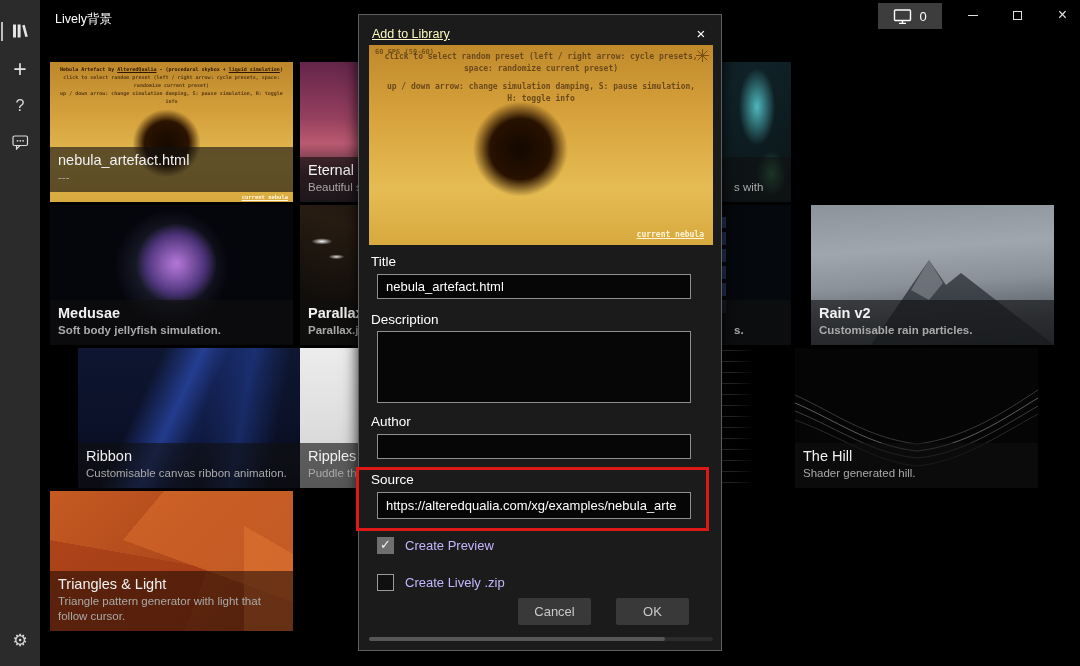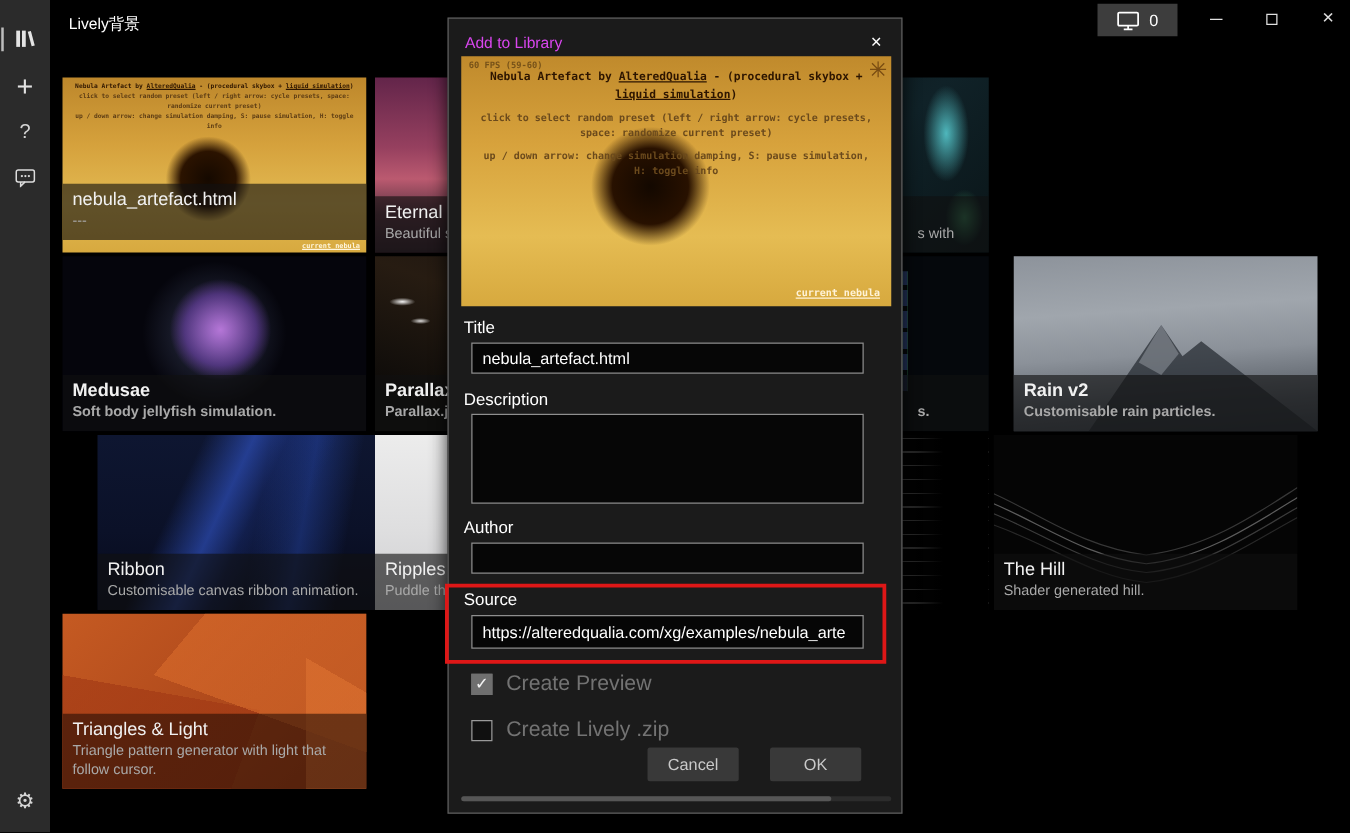--- a/index.html
+++ b/index.html
@@ -85,21 +85,21 @@
       conic-gradient(from 40deg at 30% 35%, rgba(220,110,45,.55) 0 70deg, rgba(0,0,0,0) 70deg 360deg),
       conic-gradient(from 200deg at 65% 55%, rgba(160,55,20,.6) 0 80deg, rgba(0,0,0,0) 80deg 360deg),
       conic-gradient(from 120deg at 80% 25%, rgba(235,130,60,.5) 0 60deg, rgba(0,0,0,0) 60deg 360deg),
       linear-gradient(135deg,#c55a22 0%,#b04a1c 50%,#9c3e16 100%); }
   .bg-triangles .overlay { background:rgba(25,10,4,.55); }
   .hill-svg { position:absolute; left:0; top:0; }
 
   
   .dialog { position:absolute; left:358px; top:14px; width:364px; height:637px; background:#1b1b1b;
             border:1px solid #5e5e5e; z-index:20; box-shadow:0 0 14px rgba(0,0,0,.85); }
-  .dlg-title { position:absolute; left:13px; top:12px; font-size:12.5px; color:#d946ef; }
+  .dlg-title { position:absolute; left:13px; top:12px; font-size:12.5px; color:#fef9c3;text-decoration:underline; }
   .dlg-close { position:absolute; right:8px; top:6px; width:24px; height:24px; display:flex; align-items:center; justify-content:center;
                color:#fff; font-size:15px; cursor:pointer; }
   .preview { position:absolute; left:10px; top:30px; width:344px; height:200px; overflow:hidden; background:
       radial-gradient(circle 66px at 44% 52%, #130800 0%, #281100 46%, rgba(40,17,0,0) 72%),
       linear-gradient(180deg,#c08a2c 0%,#d7a23c 35%,#e5bc53 72%,#d7a93e 100%); }
   .pv-fps { position:absolute; top:3px; left:6px; font:bold 7px "DejaVu Sans Mono",monospace; color:rgba(55,32,8,.55); }
   .pv-head { margin-top:11px; padding:0 16px; text-align:center; font:bold 9px "DejaVu Sans Mono",monospace;
              color:#2d1500; line-height:1.5; }
   .pv-line { margin-top:6px; padding:0 12px; text-align:center; font:bold 8px "DejaVu Sans Mono",monospace;
              color:#6b4a1c; line-height:1.5; }
@@ -117,21 +117,21 @@
   .lbl-desc { top:297px; }  .txt-desc { top:316px; }
   .lbl-author { top:399px; } .inp-author { top:419px; }
   .lbl-source { top:457px; } .inp-source { top:477px; height:27px; }
   .red-box { position:absolute; left:-3px; top:452px; width:353px; height:64px; border:3px solid #de1717; z-index:6; pointer-events:none; }
 
   .cb-row { position:absolute; left:18px; display:flex; align-items:center; gap:11px; cursor:pointer; }
   .cb1 { top:522px; } .cb2 { top:559px; }
   .cb-box { width:17px; height:17px; border:1.5px solid #9a9a9a; background:#101010; position:relative; }
   .cb-box.checked { background:#6f6f6f; border-color:#6f6f6f; }
   .cb-box.checked::after { content:"✓"; position:absolute; left:2px; top:-1px; font-size:13px; color:#f2f2f2; }
-  .cb-label { font-size:17px; color:#737373; }
+  .cb-label { font-size:13px; color:#c4b5fd; }
 
   .dlg-btn { position:absolute; top:583px; width:73px; height:27px; background:#393939; border:none; border-radius:2px;
              color:#c9c9c9; font-size:13px; cursor:pointer; font-family:"Liberation Sans",sans-serif; }
   .btn-cancel { left:159px; } .btn-ok { left:257px; }
   .h-scroll { position:absolute; left:10px; top:622px; width:344px; height:4px; background:#2c2c2c; border-radius:2px; }
   .h-thumb { width:86%; height:4px; background:#565656; border-radius:2px; }
 </style>
 </head>
 <body>
 
@@ -284,23 +284,20 @@
     <span class="dlg-title">Add to Library</span>
     <div class="dlg-close">
         <span>×</span>
       </div>
 
     <div class="preview">
       <span class="pv-fps">60 FPS (59-60)</span>
       <svg class="pv-flake" width="13" height="13" viewBox="0 0 13 13">
         <path d="M6.5 0 V13 M0 6.5 H13 M1.6 1.6 L11.4 11.4 M11.4 1.6 L1.6 11.4" stroke="#7a4d12" stroke-width="1"></path>
       </svg>
-      <div class="pv-head">
-        <span>Nebula Artefact by </span><span class="u">AlteredQualia</span><span> - (procedural skybox + </span><span class="u">liquid simulation</span><span>)</span>
-      </div>
       <div class="pv-line">click to select random preset (left / right arrow: cycle presets, space: randomize current preset)</div>
       <div class="pv-line">up / down arrow: change simulation damping, S: pause simulation, H: toggle info</div>
       <span class="pv-corner">current nebula</span>
     </div>
 
     <label class="f-label lbl-title">Title</label>
     <input class="f-input inp-title" value="nebula_artefact.html" style="">
 
     <label class="f-label lbl-desc">Description</label>
     <textarea class="f-area txt-desc" style=""></textarea>

